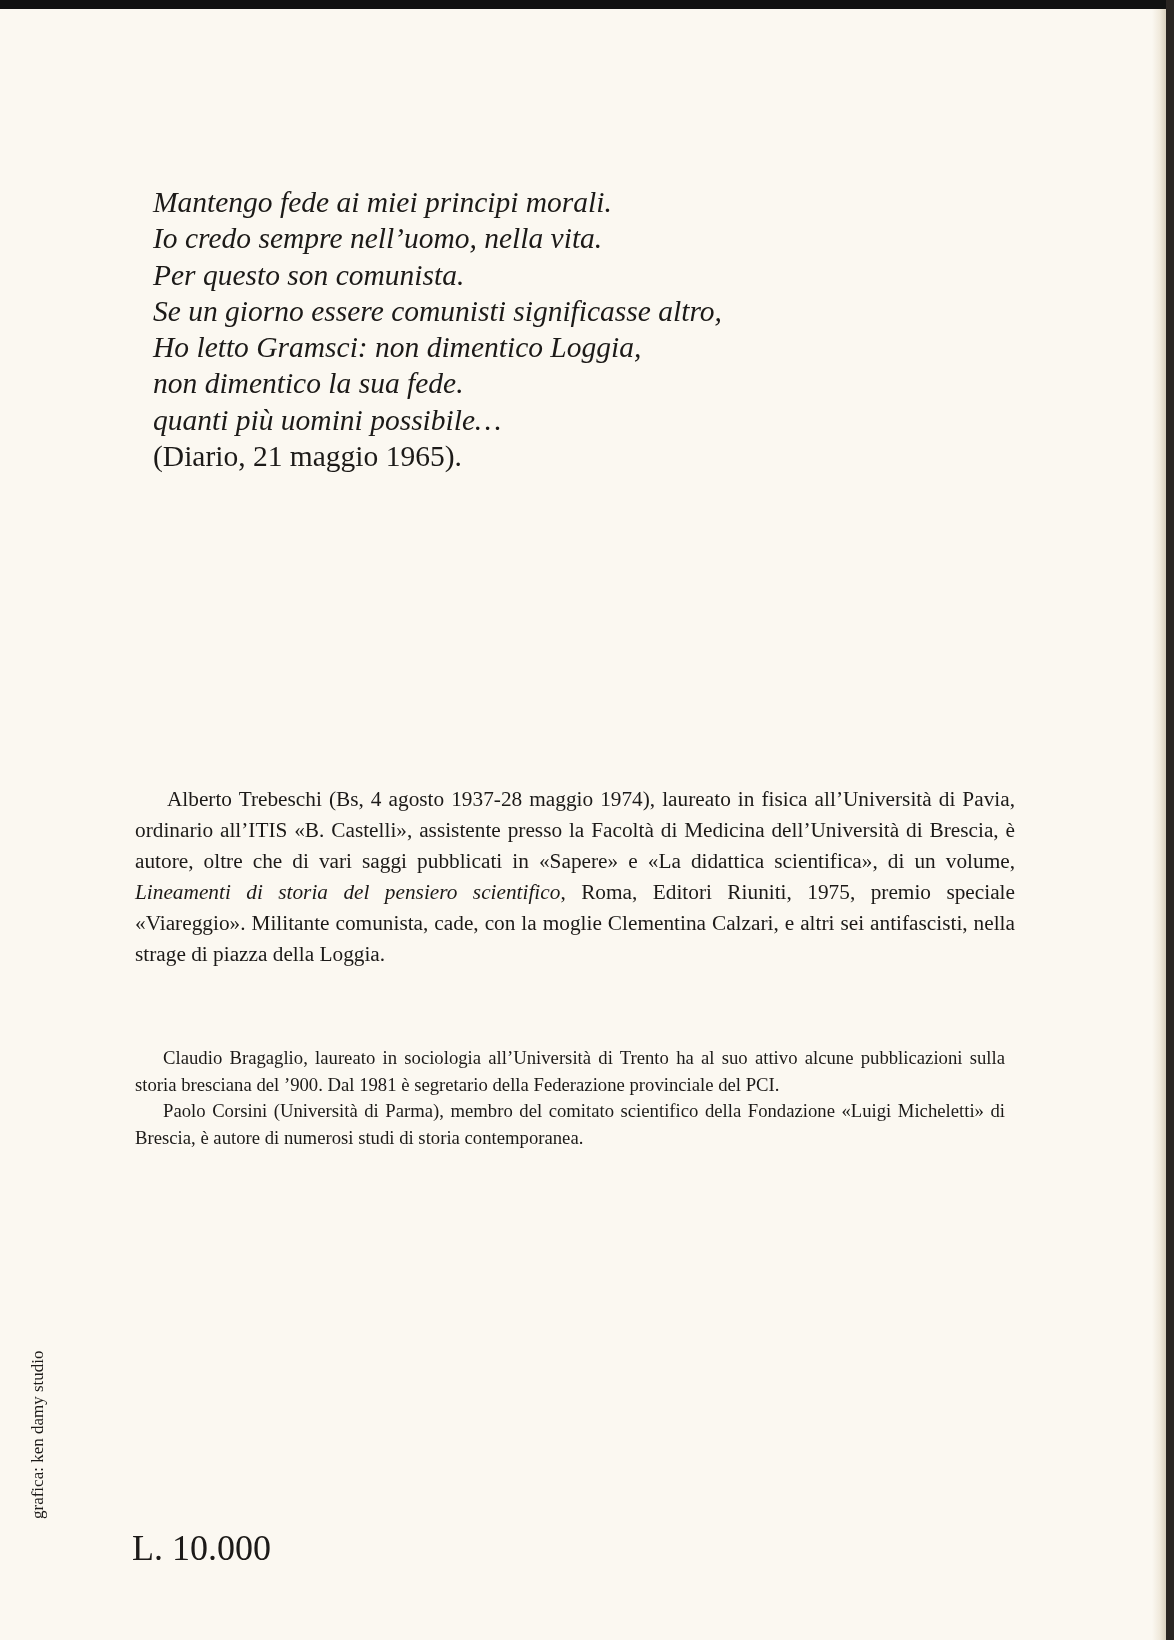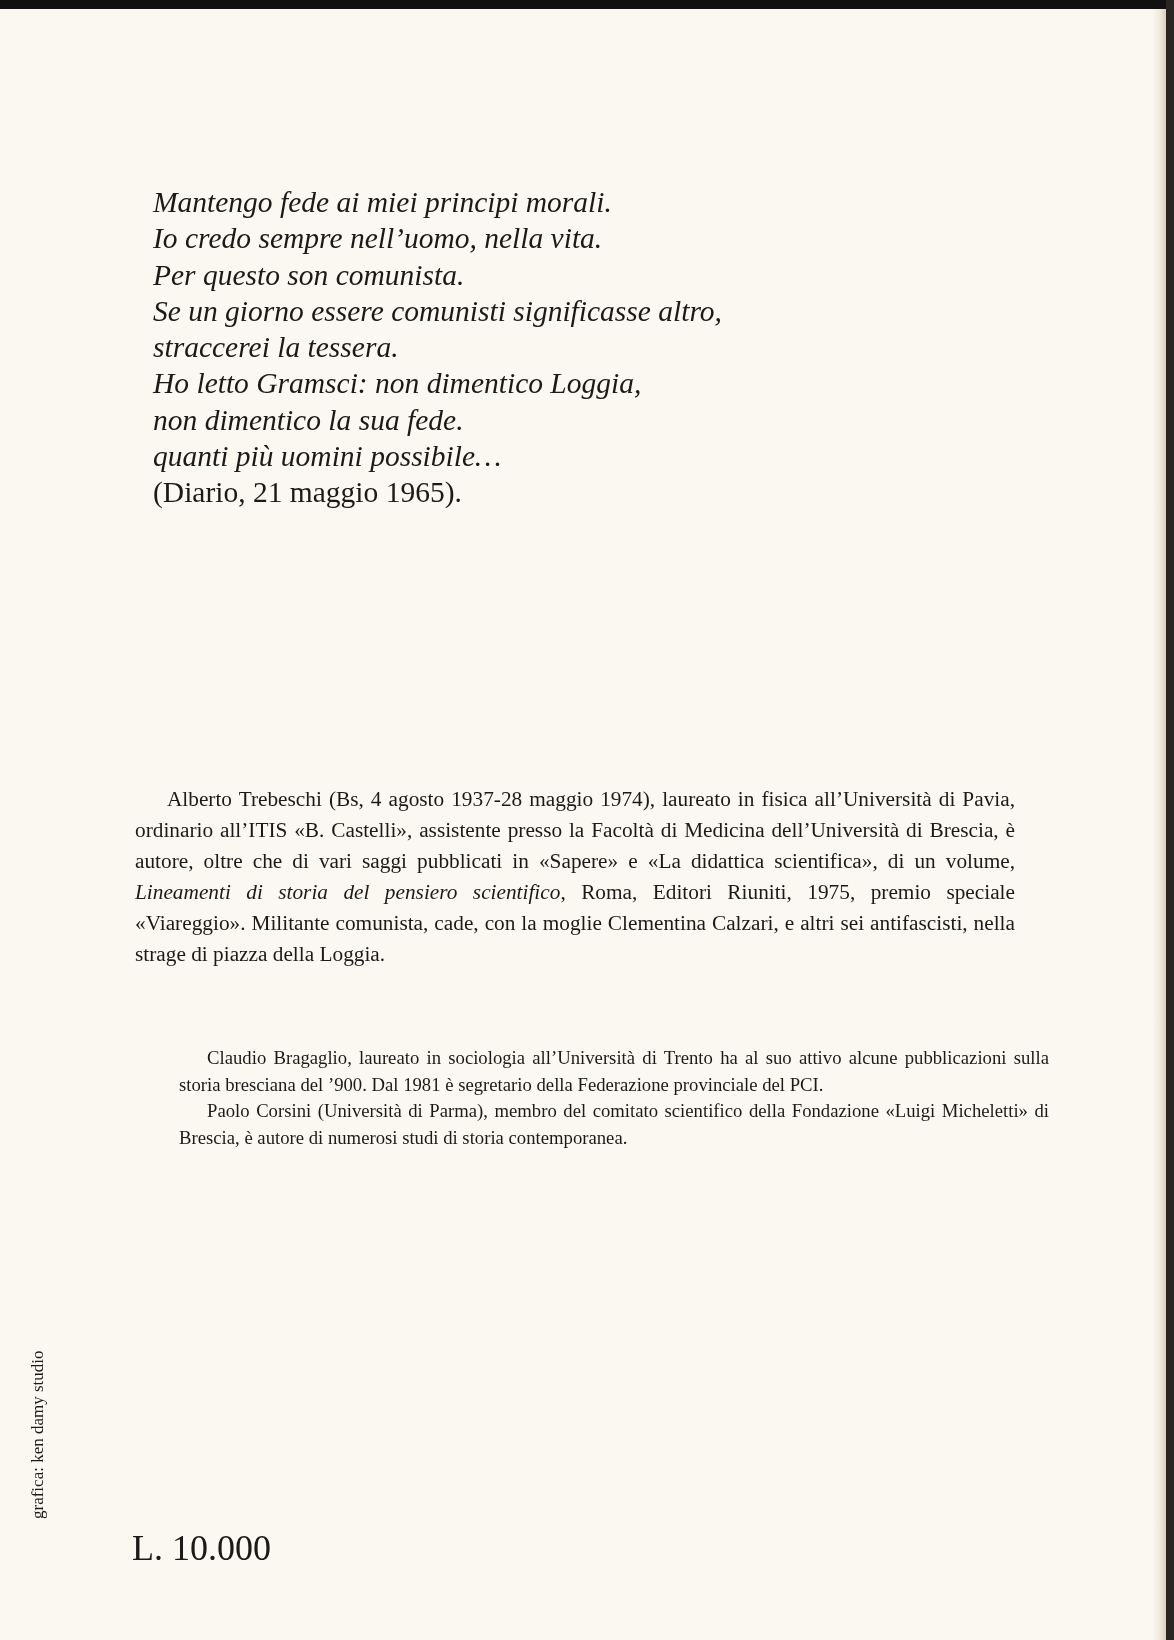--- a/index.html
+++ b/index.html
@@ -29,21 +29,21 @@
   .quote .line { display: block; white-space: nowrap; }
   .quote .source { font-style: normal; }
   .bio {
     position: absolute; left: 135px; top: 775px; width: 880px;
     font-size: 21.3px; line-height: 31px; text-align: justify;
   }
   .bio p { margin: 0; text-indent: 1.5em; font-family: Liberation Serif, serif; }
   .bio i { font-style: italic; }
   .notes {
     position: absolute; left: 135px; top: 1036px; width: 870px;
-    font-size: 18.7px; line-height: 26.5px; text-align: justify; margin-left: 44px;
+    font-size: 18.7px; line-height: 26.5px; text-align: justify;
   }
   .notes p { margin: 0; text-indent: 1.5em; }
   .credit {
     position: absolute; left: 28px; top: 1510px;
     transform: rotate(-90deg); transform-origin: left top;
     font-size: 17px; white-space: nowrap;
   }
   .price {
     position: absolute; left: 132px; top: 1518px;
     font-weight: normal; font-size: 36px;
@@ -53,21 +53,20 @@
 <body>
 
 <div class="page">
   <div class="edge"></div>
 
   <div class="quote">
     <span class="line">Mantengo fede ai miei principi morali.</span>
     <span class="line">Io credo sempre nell’uomo, nella vita.</span>
     <span class="line">Per questo son comunista.</span>
     <span class="line">Se un giorno essere comunisti significasse altro,</span>
-    <span class="line">straccerei la tessera.</span>
     <span class="line">Ho letto Gramsci: non dimentico Loggia,</span>
     <span class="line">non dimentico la sua fede.</span>
     <span class="line">quanti più uomini possibile…</span>
     <span class="line source">(Diario, 21 maggio 1965).</span>
   </div>
 
   <div class="bio">
     <p><span>Alberto Trebeschi (Bs, 4 agosto 1937-28 maggio 1974), laureato in fisica all’Università di Pavia, ordinario all’ITIS «B. Castelli», assistente presso la Facoltà di Medicina dell’Università di Brescia, è autore, oltre che di vari saggi pubblicati in «Sapere» e «La didattica scientifica», di un volume, </span><i>Lineamenti di storia del pensiero scientifico</i><span>, Roma, Editori Riuniti, 1975, premio speciale «Viareggio». Militante comunista, cade, con la moglie Clementina Calzari, e altri sei antifascisti, nella strage di piazza della Loggia.</span></p>
   </div>
 

